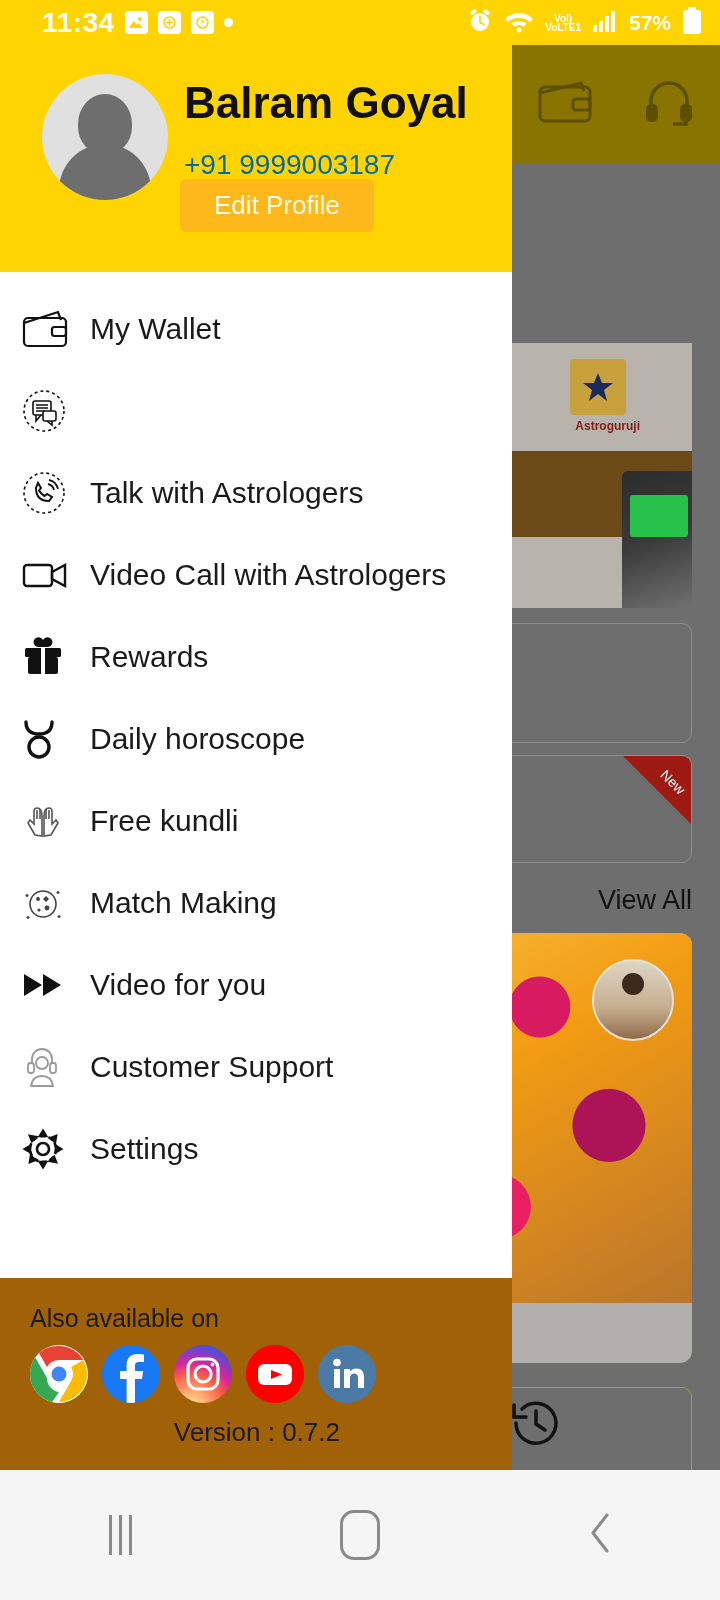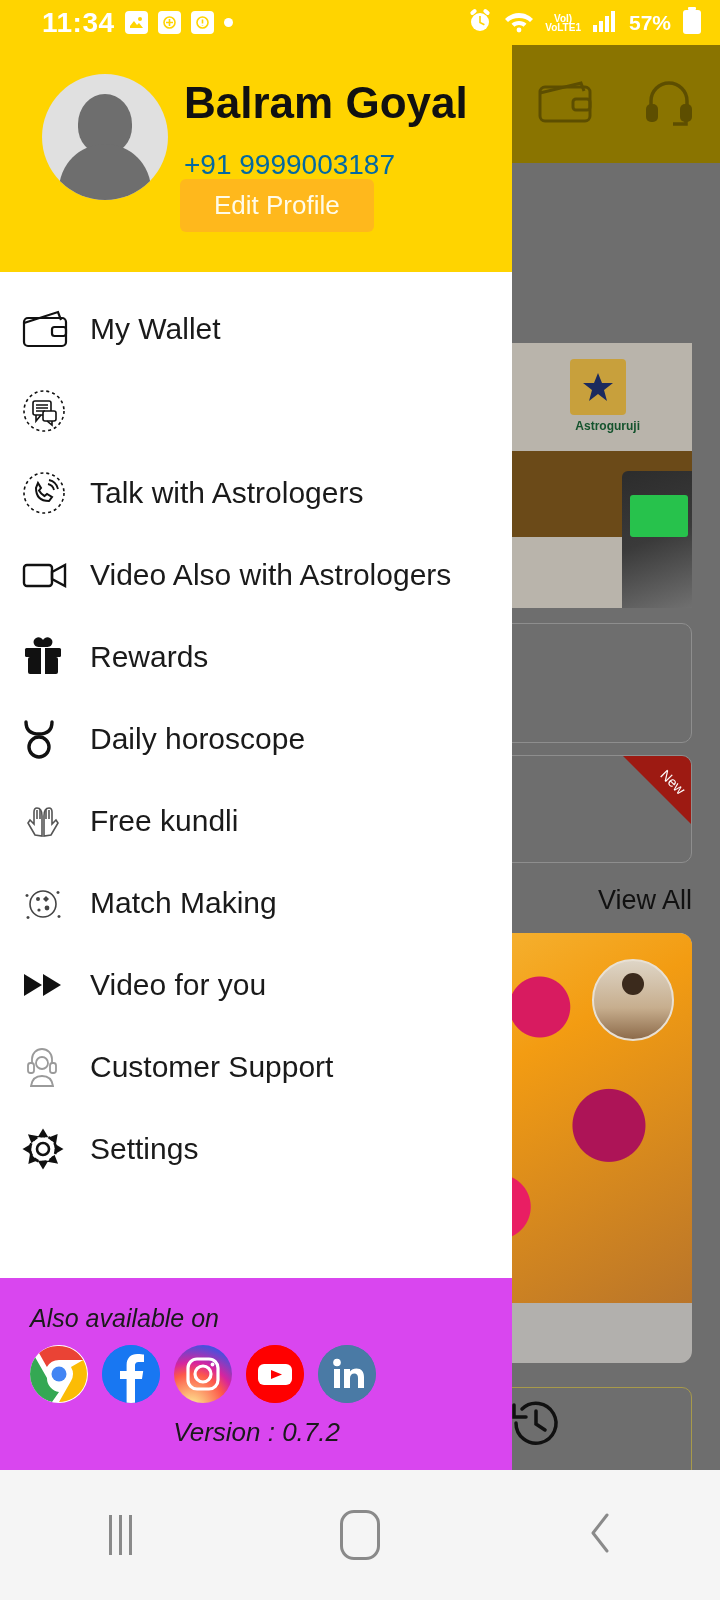--- a/index.html
+++ b/index.html
@@ -48,21 +48,21 @@
   }
   .bg-promo-sub1 { top:200px; }
   .bg-promo-sub2 { top:236px; }
   .bg-astroguruji-badge {
     position:absolute; right:66px; top:16px; width:56px; height:56px;
     background:#c8a03c; border-radius:4px;
     display:flex; align-items:center; justify-content:center;
   }
   .bg-astroguruji-label {
     position:absolute; right:52px; top:76px; font-size:12px;
-    color:#14532d; font-weight:bold;
+    color:#7f1d1d; font-weight:bold;
   }
   .bg-promo-photo {
     position:absolute; right:-10px; top:128px; width:80px; height:170px;
     background:linear-gradient(160deg,#2c2c2c 0%, #3a3a3a 40%, #888 100%);
     border-radius:6px;
   }
   .bg-promo-photo::after {
     content:""; position:absolute; left:8px; top:24px; width:58px; height:42px;
     background:#27c24c; border-radius:3px;
   }
@@ -205,21 +205,21 @@
     display:flex; align-items:center; height:82px; padding-left:22px; cursor:pointer;
   }
   .menu-icon {
     width:54px; flex:none; display:flex; align-items:center; justify-content:flex-start;
   }
   .menu-label {
     font-size:30px; color:#1a1a1a; margin-left:14px; white-space:nowrap;
   }
 
   #drawer-footer {
-    flex:none; background:#d946ef; padding:26px 0 22px 0; height:auto;font-style:italic;
+    flex:none; background:#a16207; padding:26px 0 22px 0; height:auto;
   }
   #also-available-label {
     font-size:25px; color:#1a1a1a; padding-left:30px; margin-bottom:12px;
   }
   #social-row {
     display:flex; align-items:center; gap:14px; padding-left:30px;
   }
   .social-icon {
     width:58px; height:58px; border-radius:50%;
     display:flex; align-items:center; justify-content:center;
@@ -452,21 +452,21 @@
       <span class="menu-label">Talk with Astrologers</span>
     </div>
 
     <div class="menu-item">
       <span class="menu-icon">
         <svg width="46" height="32" viewBox="0 0 46 32" fill="none" stroke="#111" stroke-width="2.4">
           <rect x="2" y="6" width="28" height="21" rx="3"></rect>
           <path d="M30 13 L43 6 V27 L30 20 Z"></path>
         </svg>
       </span>
-      <span class="menu-label">Video Also with Astrologers</span>
+      <span class="menu-label">Video Call with Astrologers</span>
     </div>
 
 
     <div class="menu-item">
       <span class="menu-icon">
         <svg width="42" height="40" viewBox="0 0 42 40" fill="#111">
           <path d="M12 3 a5 5 0 0 1 9 5 a5 5 0 0 1 9 -5 a5 5 0 0 1 -5 7 h-8 a5 5 0 0 1 -5 -7 Z"></path>
           <rect x="3" y="11" width="36" height="9" rx="1.5"></rect>
           <rect x="6" y="20" width="30" height="17" rx="2"></rect>
           <rect x="19" y="11" width="4" height="26" fill="#fff"></rect>

